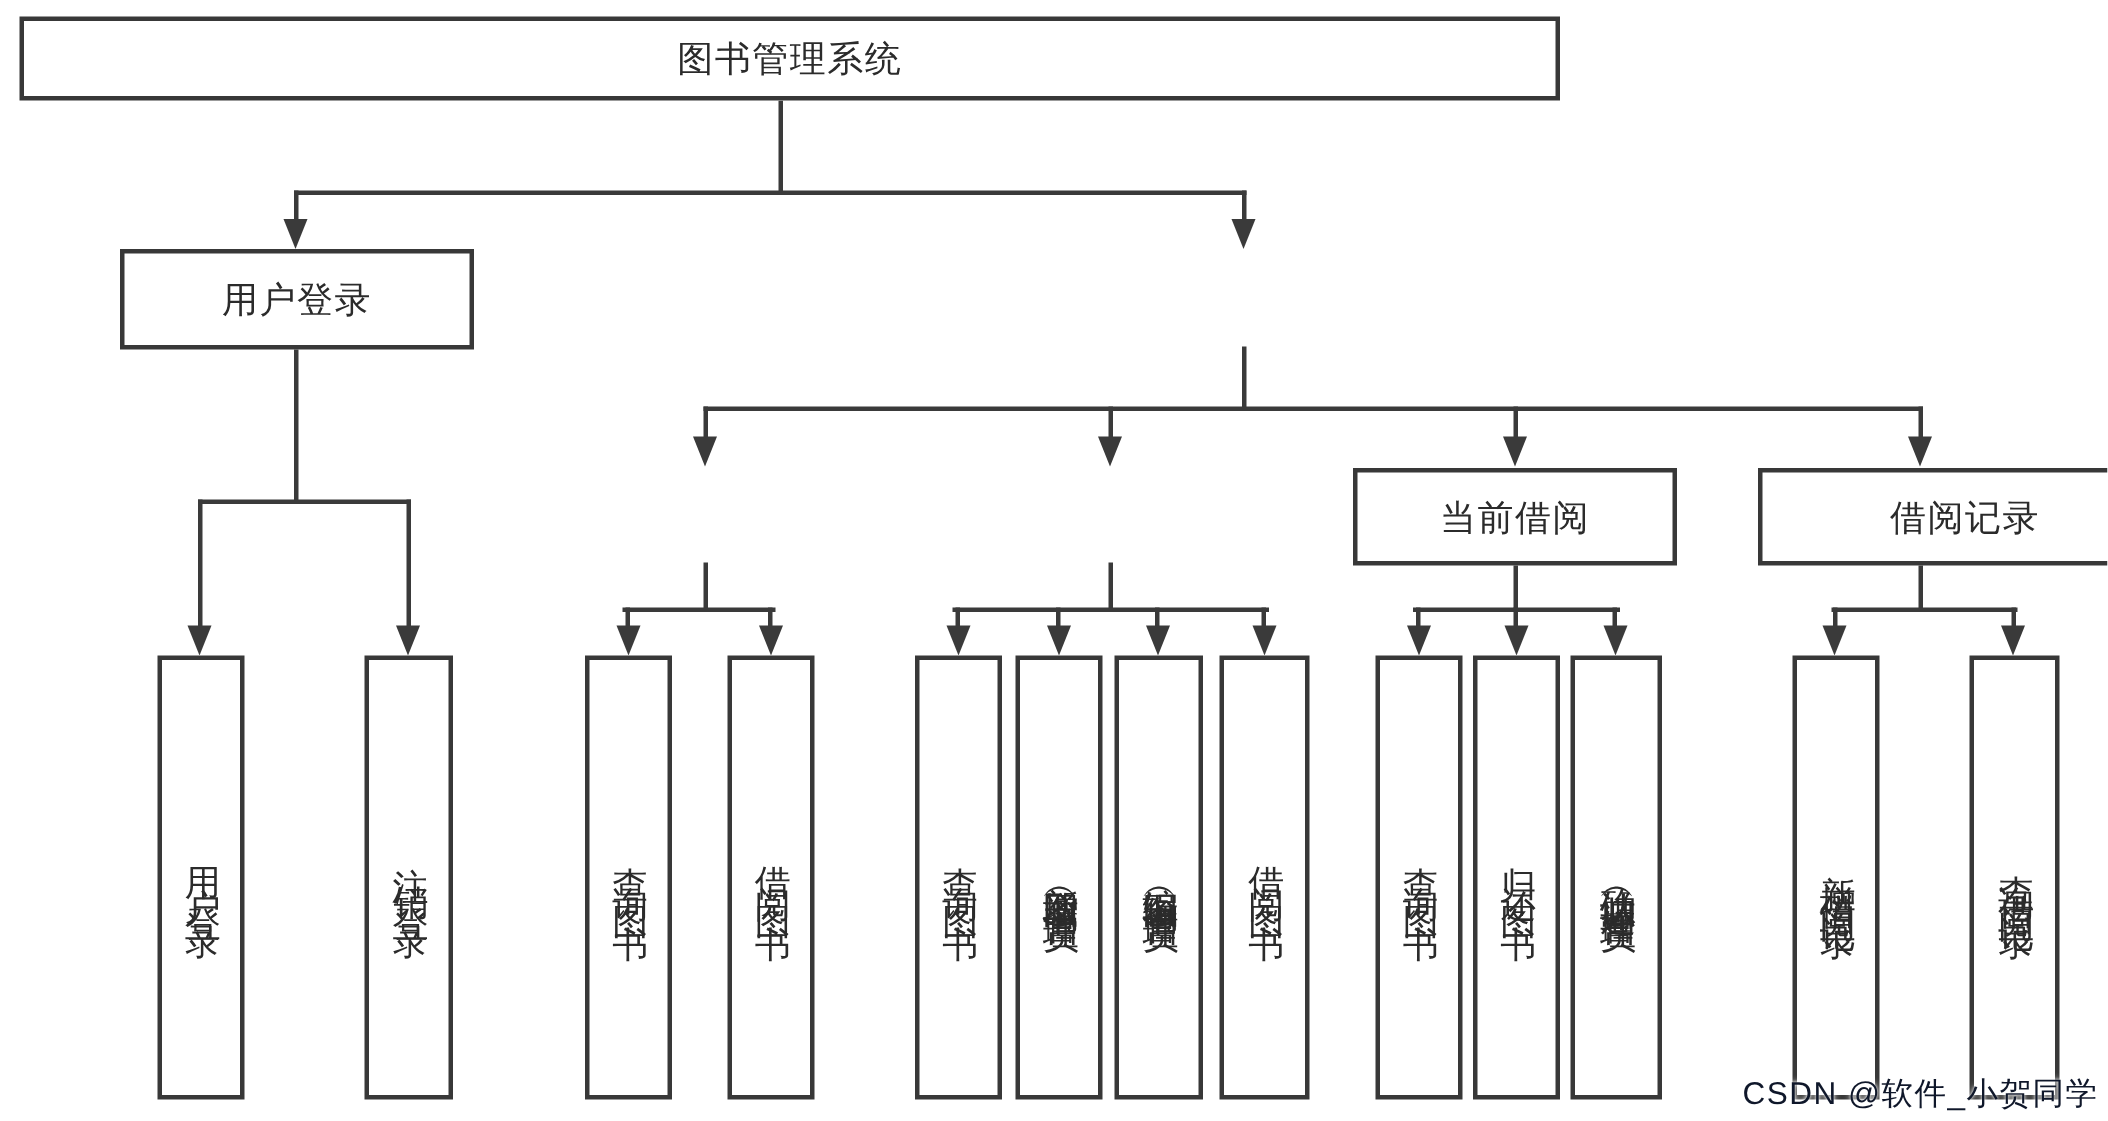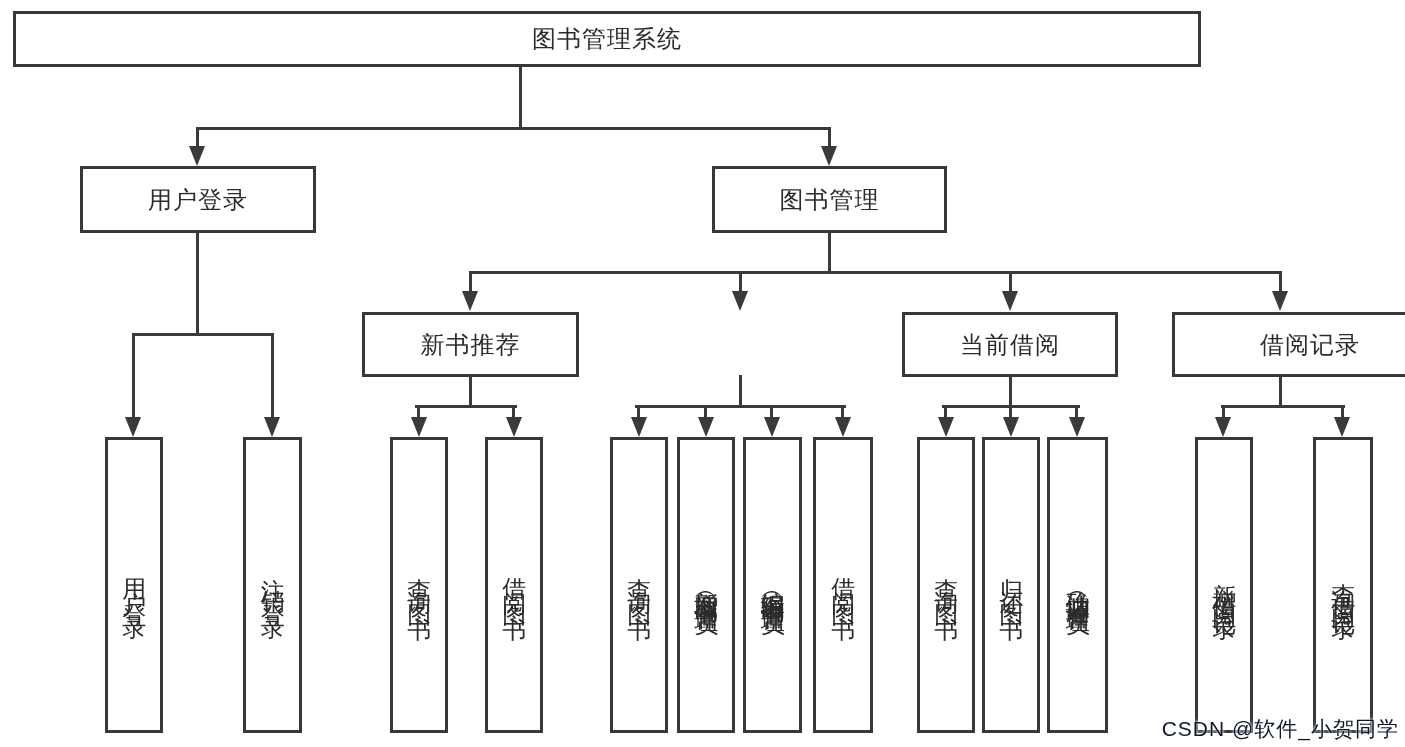--- a/index.html
+++ b/index.html
@@ -32,34 +32,28 @@
     position:absolute;right:6px;bottom:4px;z-index:5;
     font-size:21px;color:#0f172a;letter-spacing:1px;
     text-shadow:0 0 2px #ffffff,0 0 4px #ffffff;
   }
 </style>
 </head>
 <body>
 
 <div id="canvas">
 
-  <div class="box" style="left:13px;top:11px;width:1188px;height:56px;">
+  <div class="box" style="left:13px;top:11px;width:1027px;height:56px;">
     <span>图书管理系统</span>
   </div>
 
   <div class="box" style="left:80px;top:166px;width:236px;height:67px;">
     <span>用户登录</span>
   </div>
-  <div class="box" style="left:712px;top:166px;width:235px;height:67px;">
-    <span>图书管理</span>
-  </div>
 
-  <div class="box" style="left:362px;top:312px;width:217px;height:65px;">
-    <span>新书推荐</span>
-  </div>
   <div class="box" style="left:902px;top:312px;width:216px;height:65px;">
     <span>当前借阅</span>
   </div>
   <div class="box" style="left:1172px;top:312px;width:252px;height:65px;padding-left:24px;">
     <span>借阅记录</span>
   </div>
 
   <div class="box leaf" style="left:105px;top:437px;width:58px;height:296px;">
     <span class="vtext ls4">用户登录</span>
   </div>

